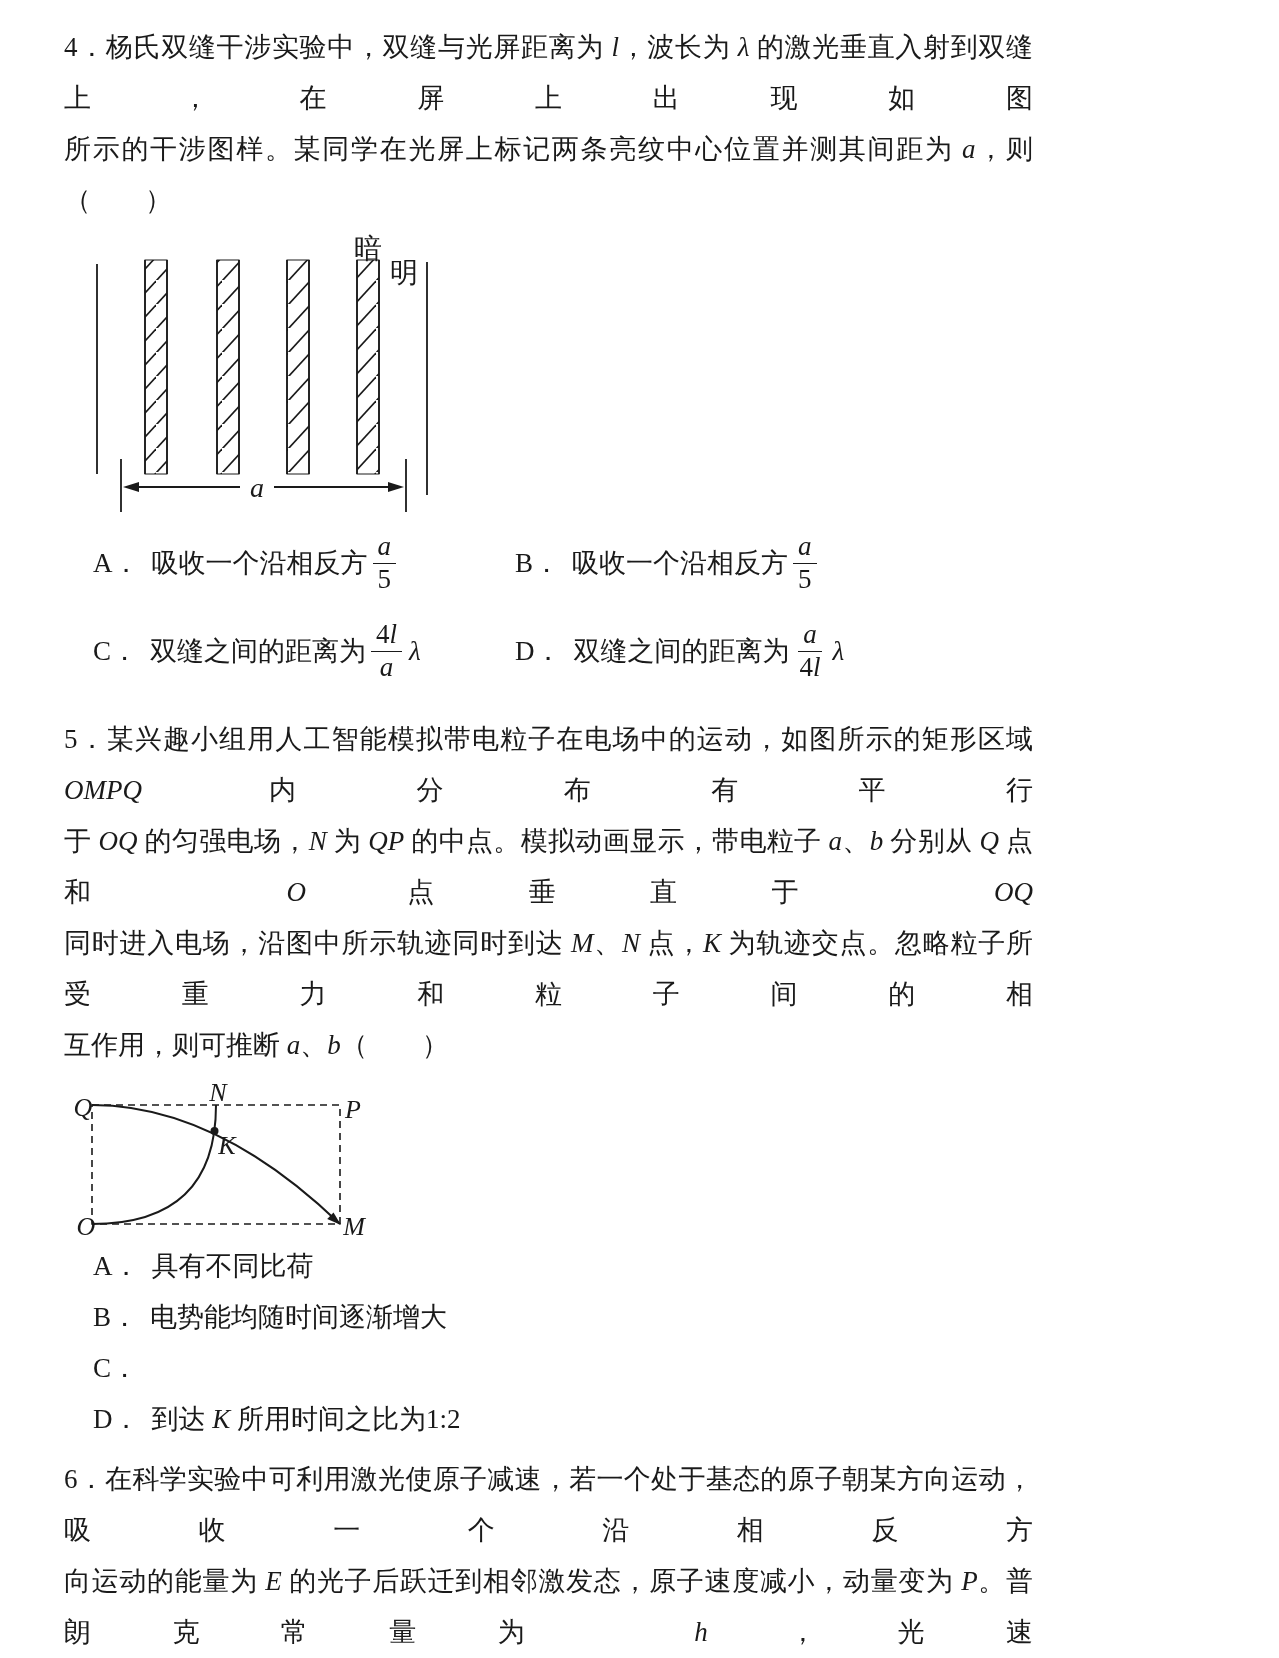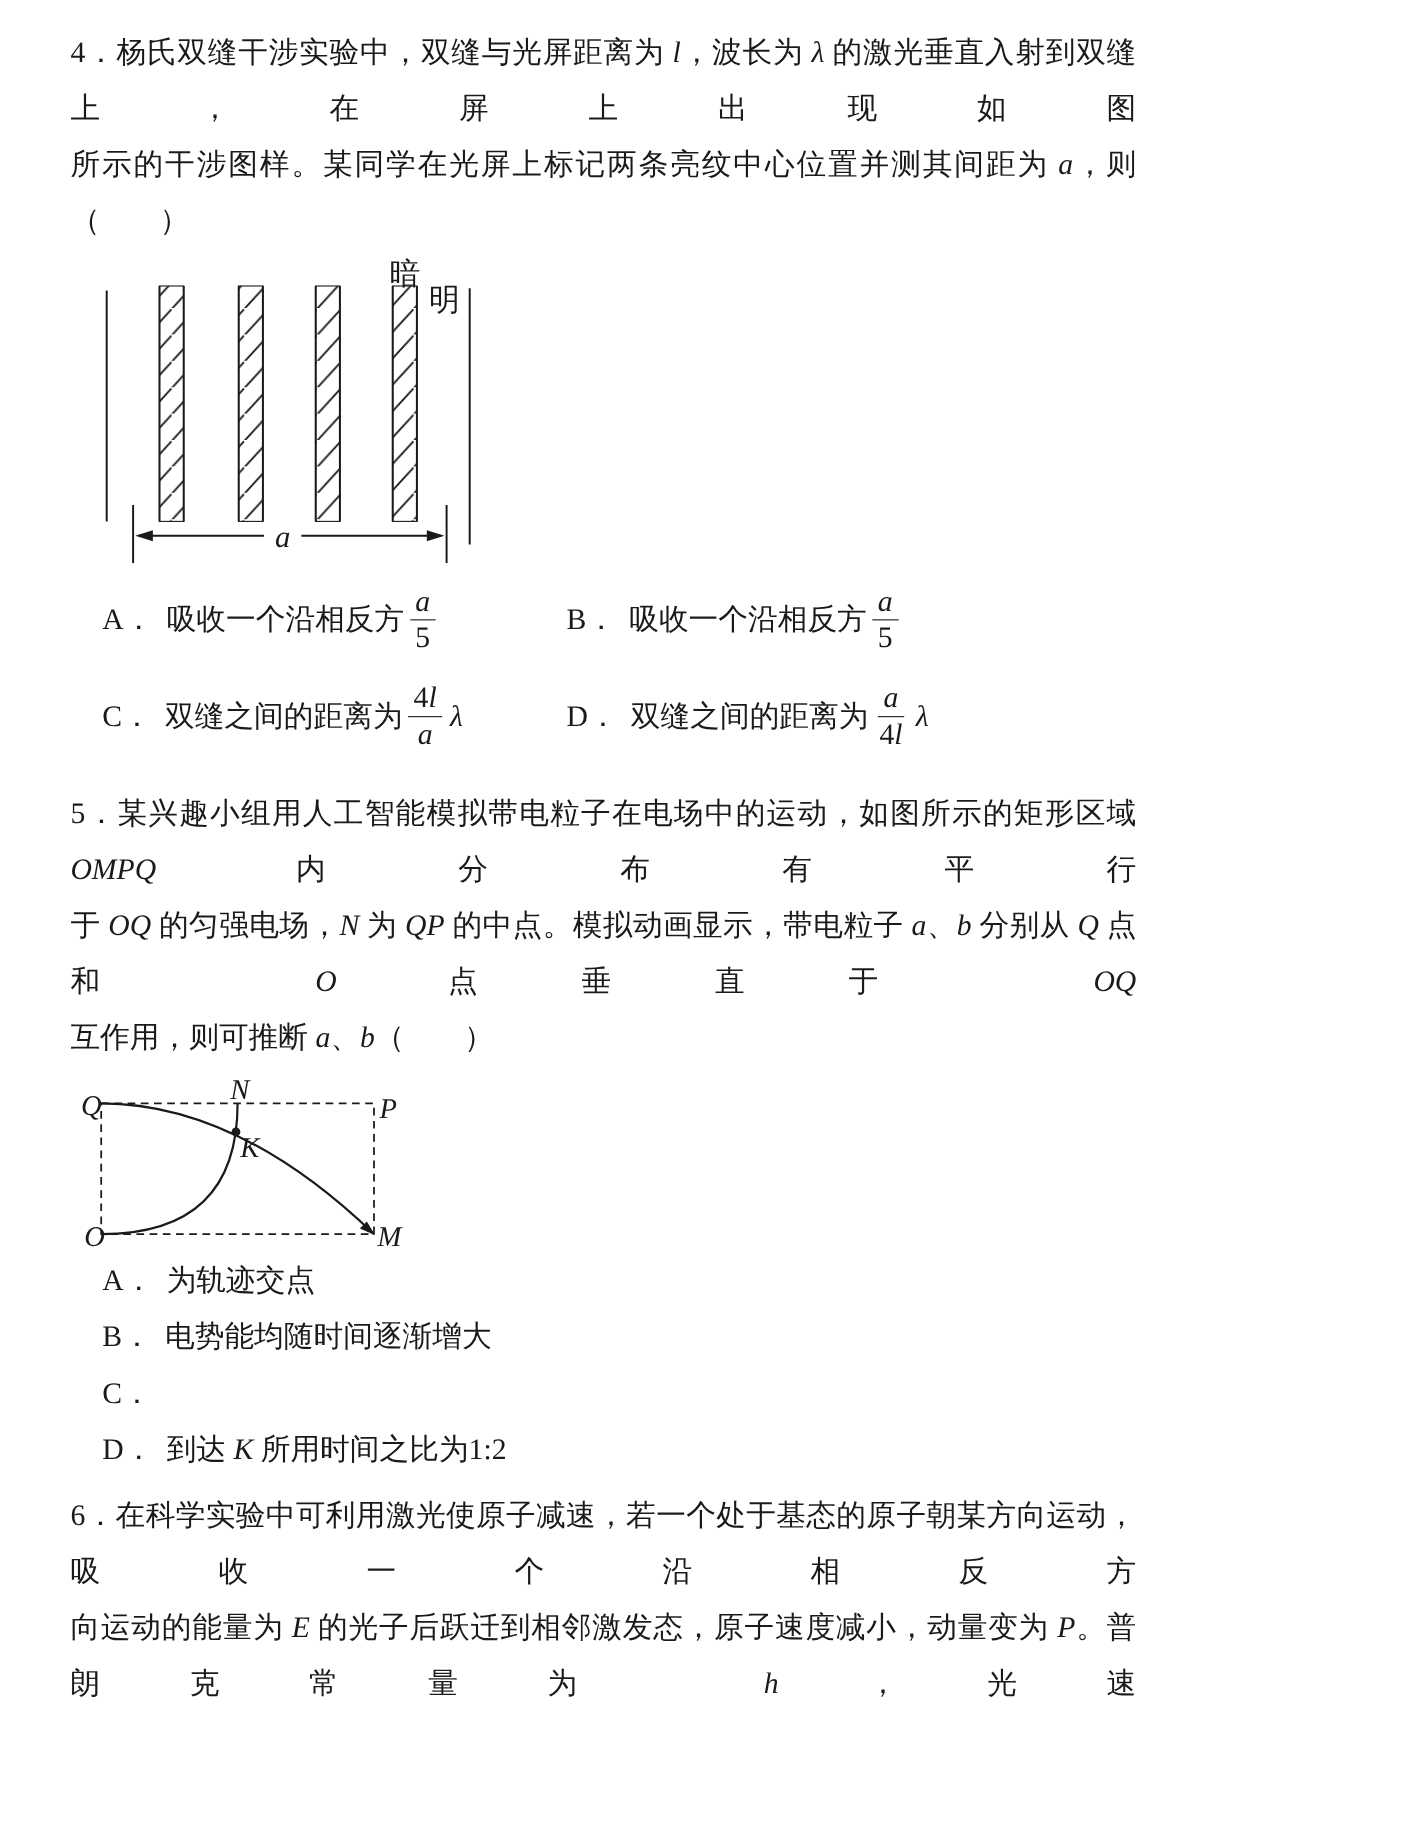--- a/index.html
+++ b/index.html
@@ -137,40 +137,41 @@
           <span class="den">4<i>l</i></span>
         </span>
         <span class="post"><i>λ</i></span>
       </div>
     </div>
   </div>
 
   <div class="p5">
     <div class="line">5．某兴趣小组用人工智能模拟带电粒子在电场中的运动，如图所示的矩形区域 <i>OMPQ</i> 内分布有平行</div>
     <div class="line">于 <i>OQ</i> 的匀强电场，<i>N</i> 为 <i>QP</i> 的中点。模拟动画显示，带电粒子 <i>a</i>、<i>b</i> 分别从 <i>Q</i> 点和 <i>O</i> 点垂直于 <i>OQ</i></div>
+    <div class="line">同时进入电场，沿图中所示轨迹同时到达 <i>M</i>、<i>N</i> 点，<i>K</i> 为轨迹交点。忽略粒子所受重力和粒子间的相</div>
     <div class="line short">互作用，则可推断 <i>a</i>、<i>b</i>（　　）</div>
 
     <svg class="fig5" width="310" height="155" viewBox="0 0 310 155">
       <rect x="22" y="22" width="248" height="119" fill="none" stroke-width="1.6" stroke-dasharray="7 5"></rect>
       <path d="M22,22 Q146,22 270,141" fill="none" stroke-width="2"></path>
       <polygon points="271,142 263.5,129.5 257.2,135.9" fill="#1a1a1a" stroke="none"></polygon>
       <path d="M22,141 Q146,141 146,22" fill="none" stroke-width="2"></path>
       <circle cx="144.5" cy="48" r="4" fill="#1a1a1a" stroke="none"></circle>
       <text x="13" y="33" font-size="26" font-style="italic" text-anchor="middle">Q</text>
       <text x="283" y="35" font-size="26" font-style="italic" text-anchor="middle">P</text>
       <text x="16" y="152" font-size="26" font-style="italic" text-anchor="middle">O</text>
       <text x="284" y="152" font-size="26" font-style="italic" text-anchor="middle">M</text>
       <text x="148" y="18" font-size="26" font-style="italic" text-anchor="middle">N</text>
       <text x="157" y="71" font-size="26" font-style="italic" text-anchor="middle">K</text>
     </svg>
 
     <div class="q5opts">
       <div class="q5opt">
         <span class="key">A．</span>
-        <span>为轨迹交点</span>
+        <span>具有不同比荷</span>
       </div>
       <div class="q5opt">
         <span class="key">B．</span>
         <span>电势能均随时间逐渐增大</span>
       </div>
       <div class="q5opt">
         <span class="key">C．</span>
       </div>
       <div class="q5opt">
         <span class="key">D．</span>

